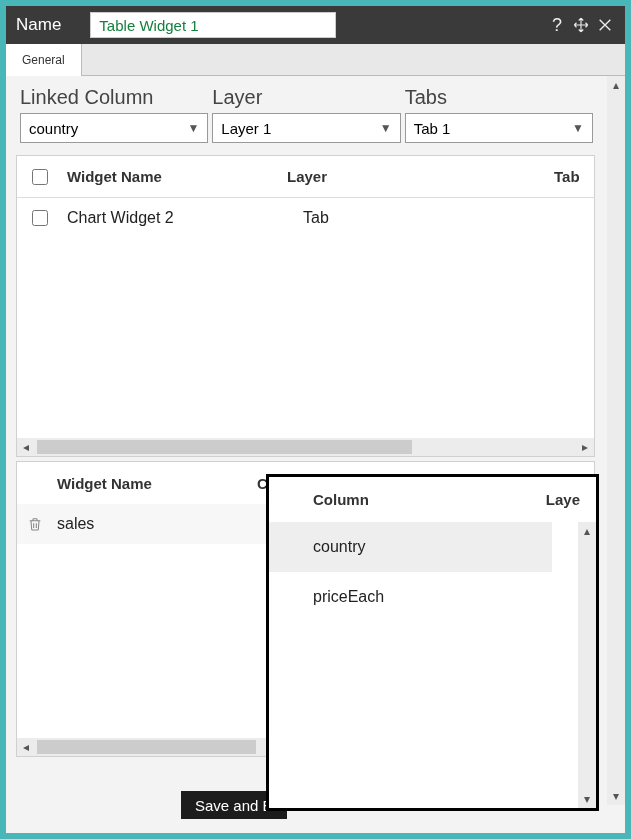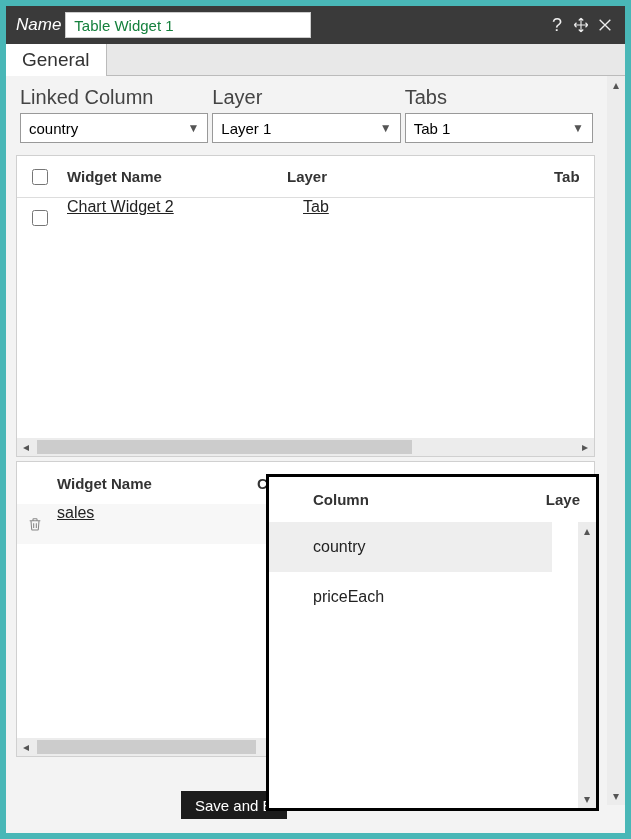--- a/index.html
+++ b/index.html
@@ -1,43 +1,43 @@
 <!DOCTYPE html>
 <html><head>
 <meta charset="utf-8">
 <style>
   * { box-sizing: border-box; margin: 0; padding: 0; font-family: Arial, Helvetica, sans-serif; }
   html, body { width: 631px; height: 839px; overflow: hidden; background: #fff; }
   .frame { position: relative; width: 631px; height: 839px; border: 6px solid #49b7b7; background: #fff; }
   .titlebar { height: 38px; background: #3a3a3a; color: #fff; display: flex; align-items: center; padding: 0 10px; }
-  .titlebar .label { font-size: 17px; margin-right: 4px; font-style: italic; }
+  .titlebar .label { font-size: 17px; margin-right: 29px; }
   .titlebar input { flex: 0 0 246px; height: 26px; border: 1px solid #ccc; background: #fff; padding: 0 8px; font-size: 15px; color: #15803d; }
   .titlebar .spacer { flex: 1; }
   .titlebar .tbicon { width: 20px; height: 20px; margin-left: 4px; color: #eee; display: inline-flex; align-items: center; justify-content: center; cursor: pointer; font-size: 18px; }
   .tabstrip { height: 32px; background: #e8e8e8; border-bottom: 1px solid #bbb; display: flex; }
-  .tab { padding: 0 16px; height: 32px; line-height: 32px; border-right: 1px solid #bbb; background: #fff; font-size: 19px; color: #333; cursor: pointer; }
+  .tab { padding: 0 16px; height: 32px; line-height: 32px; border-right: 1px solid #bbb; background: #fff; font-size: 12px; color: #333; cursor: pointer; }
   .content { position: relative; padding: 6px 8px 8px 8px; height: calc(100% - 38px - 32px); background: #f3f3f3; }
   .scrolltrack-right { position: absolute; right: 0; top: 0; bottom: 28px; width: 18px; background: #ececec; }
   .scrolltrack-right .arrow, .sbar .arrow { font-size: 12px; color: #555; display: flex; align-items: center; justify-content: center; height: 18px; width: 18px; cursor: pointer; }
   .scrolltrack-right .arrow.up { position: absolute; top: 0; }
   .scrolltrack-right .arrow.down { position: absolute; bottom: 0; }
   .filters { display: flex; gap: 0; padding: 4px 4px 8px 4px; margin-right: 18px; }
   .filtercol { flex: 1; display: flex; flex-direction: column; padding: 0 2px; }
   .filtercol label { font-size: 20px; color: #444; margin-bottom: 4px; }
   .select { display: flex; align-items: center; justify-content: space-between; height: 30px; border: 1px solid #999; background: #fff; padding: 0 8px; font-size: 15px; cursor: pointer; }
   .select .chev { color: #555; font-size: 12px; }
   .panel { margin: 4px 22px 2px 2px; border: 1px solid #d0d0d0; background: #fff; position: relative; }
   .panel.first { height: 302px; }
   .panel.second { height: 296px; }
   .thead { display: flex; height: 42px; align-items: center; border-bottom: 1px solid #ddd; font-weight: bold; font-size: 15px; color: #333; }
   .col-check { width: 46px; display: flex; align-items: center; justify-content: center; }
   .col-name { flex: 0 0 220px; padding-left: 4px; }
   .col-layer { flex: 1; padding-left: 4px; }
   .col-tab { flex: 0 0 40px; text-align: left; margin-left: 20px; }
-  .row { display: flex; height: 40px; font-size: 16px; color: #222; text-decoration: underline; }
+  .row { display: flex; height: 40px; align-items: center; font-size: 16px; color: #222; }
   input[type=checkbox] { width: 16px; height: 16px; border: 1px solid #888; cursor: pointer; }
   .sbar { position: absolute; left: 0; right: 0; bottom: 0; height: 18px; background: #ececec; display: flex; align-items: center; }
   .sbar .thumb { height: 14px; background: #ccc; margin: 0 2px; }
   .sbar .arrowR { margin-left: auto; }
   .col-bin { width: 36px; display: flex; align-items: center; justify-content: center; color: #888; cursor: pointer; }
   .col2-name { flex: 0 0 200px; padding-left: 4px; }
   .col2-col { flex: 1; padding-left: 4px; }
   .col2-layer { flex: 0 0 40px; }
   .savebtn { position: absolute; bottom: 14px; left: 175px; height: 28px; padding: 0 14px; background: #1c1c1c; color: #fff; font-size: 15px; border: none; cursor: pointer; z-index: 1; }
   .dropdown { position: absolute; left: 260px; top: 468px; width: 333px; height: 337px; border: 3px solid #000; background: #fff; z-index: 5; display: flex; flex-direction: column; }

